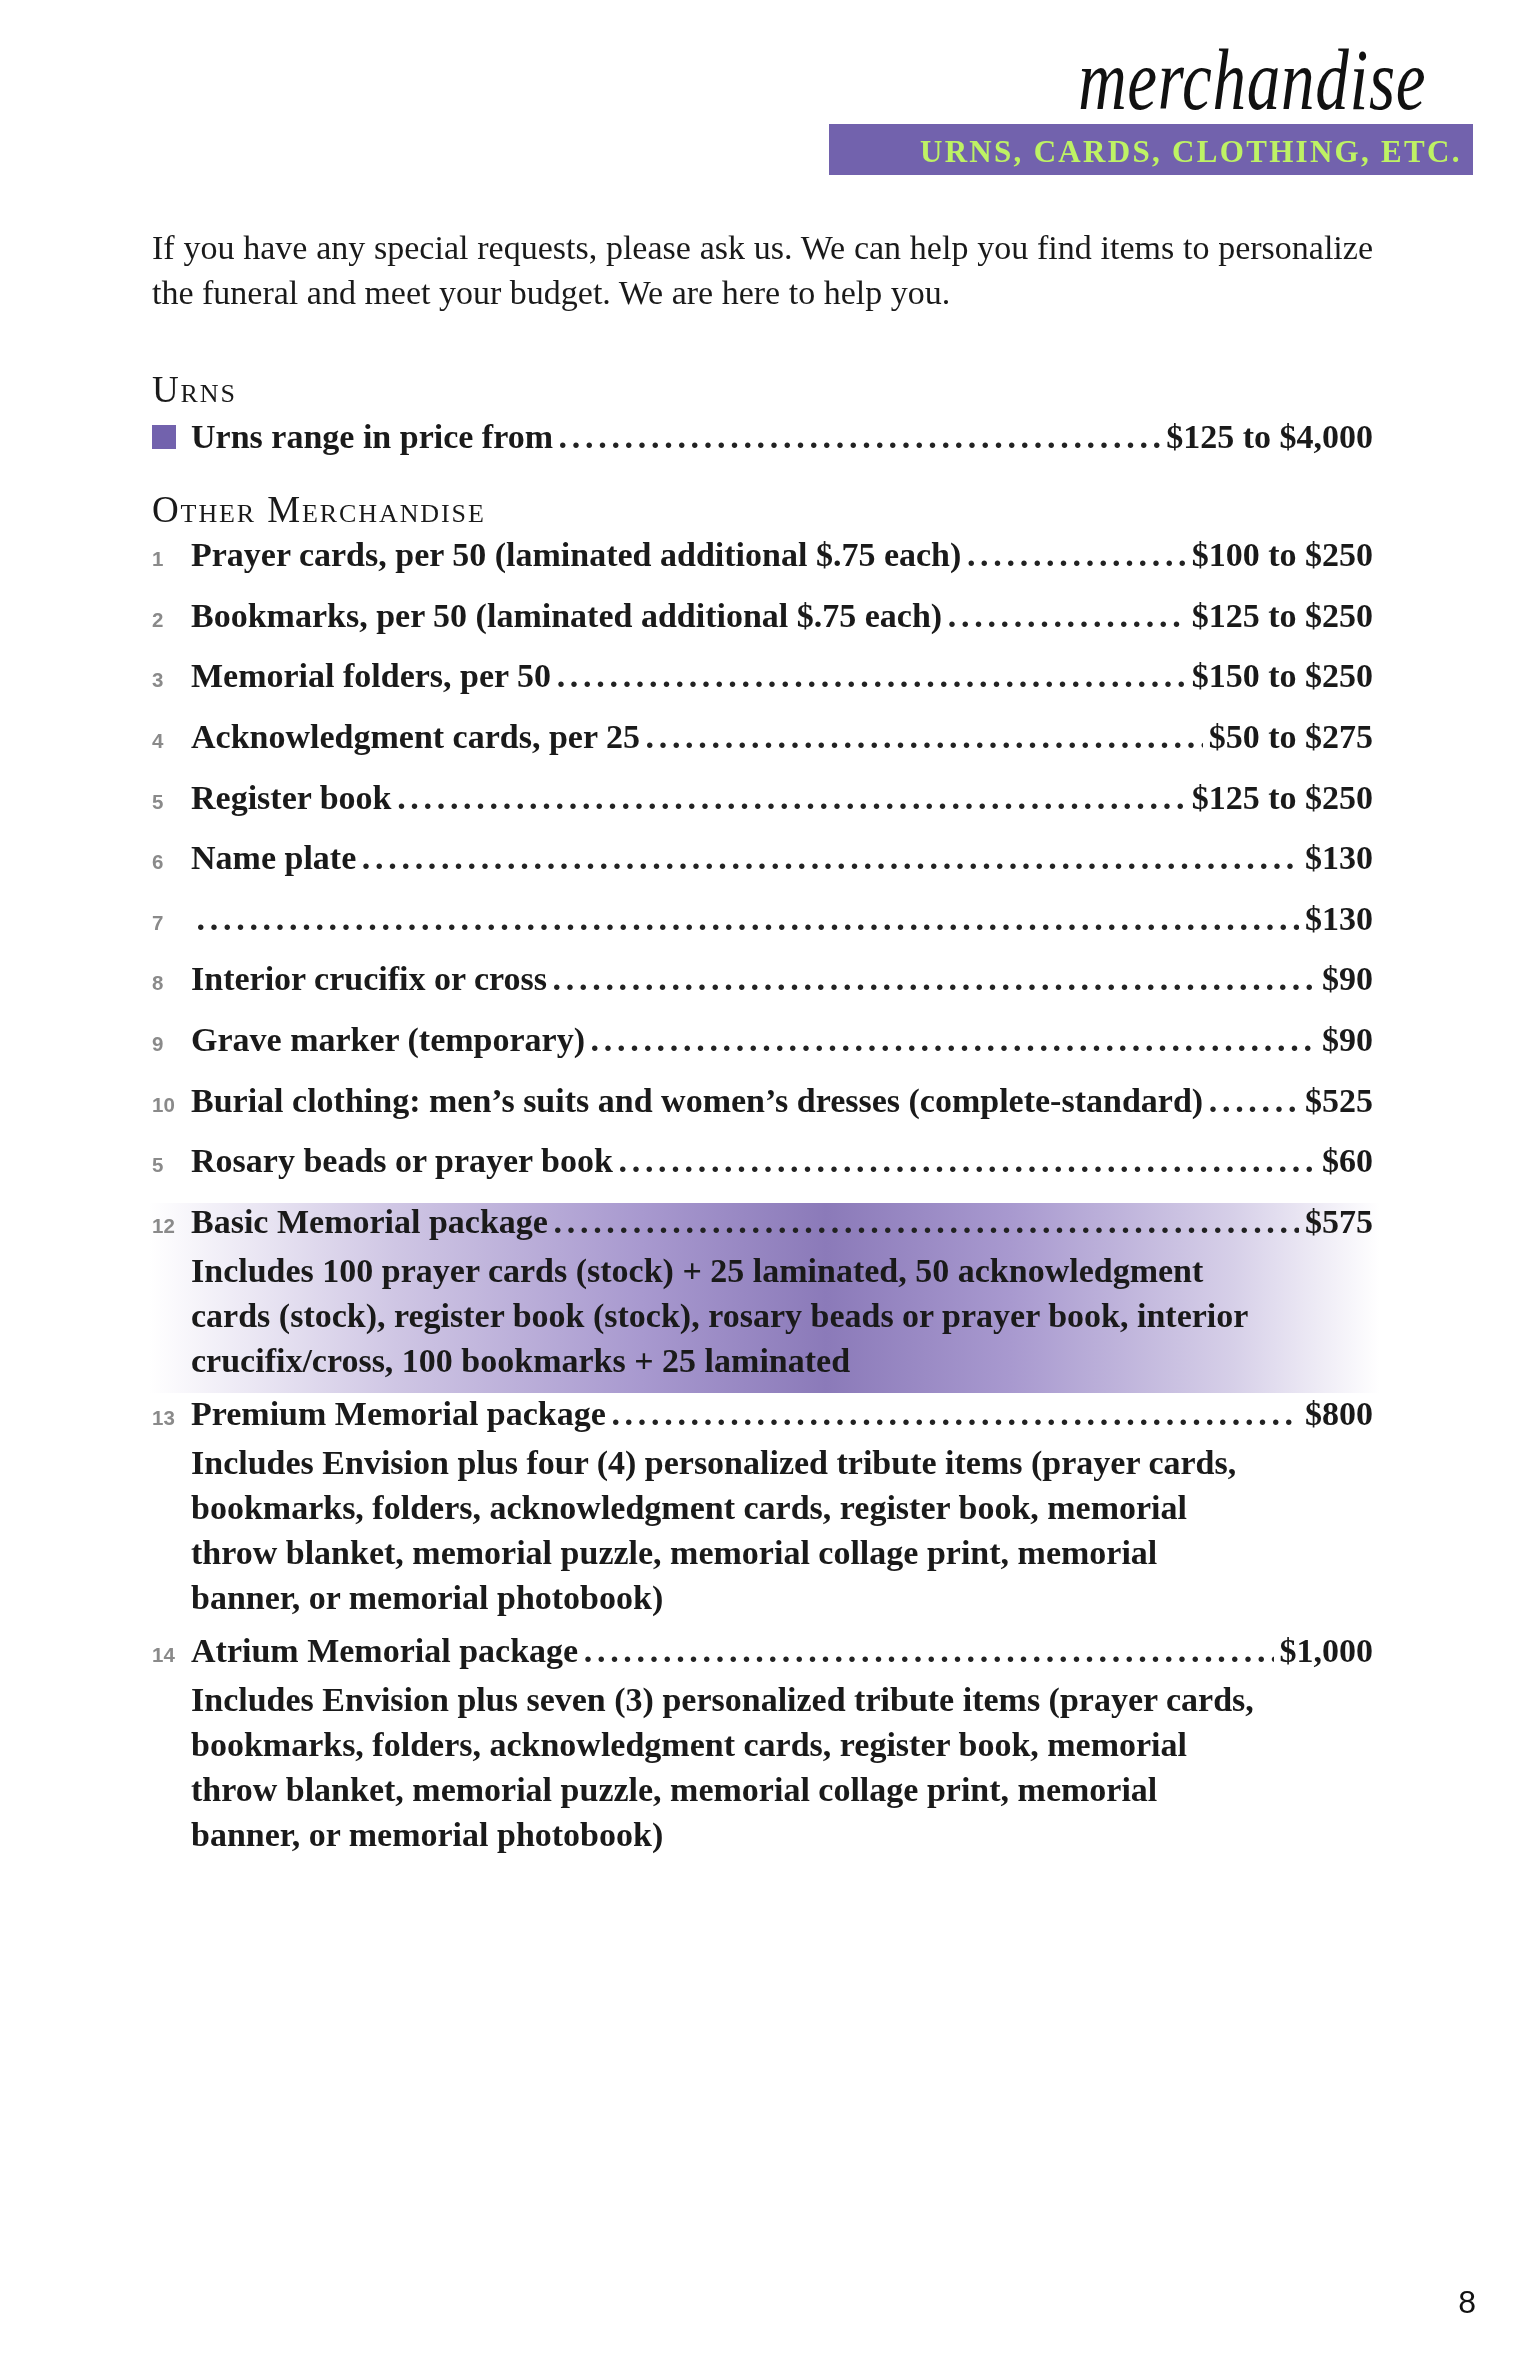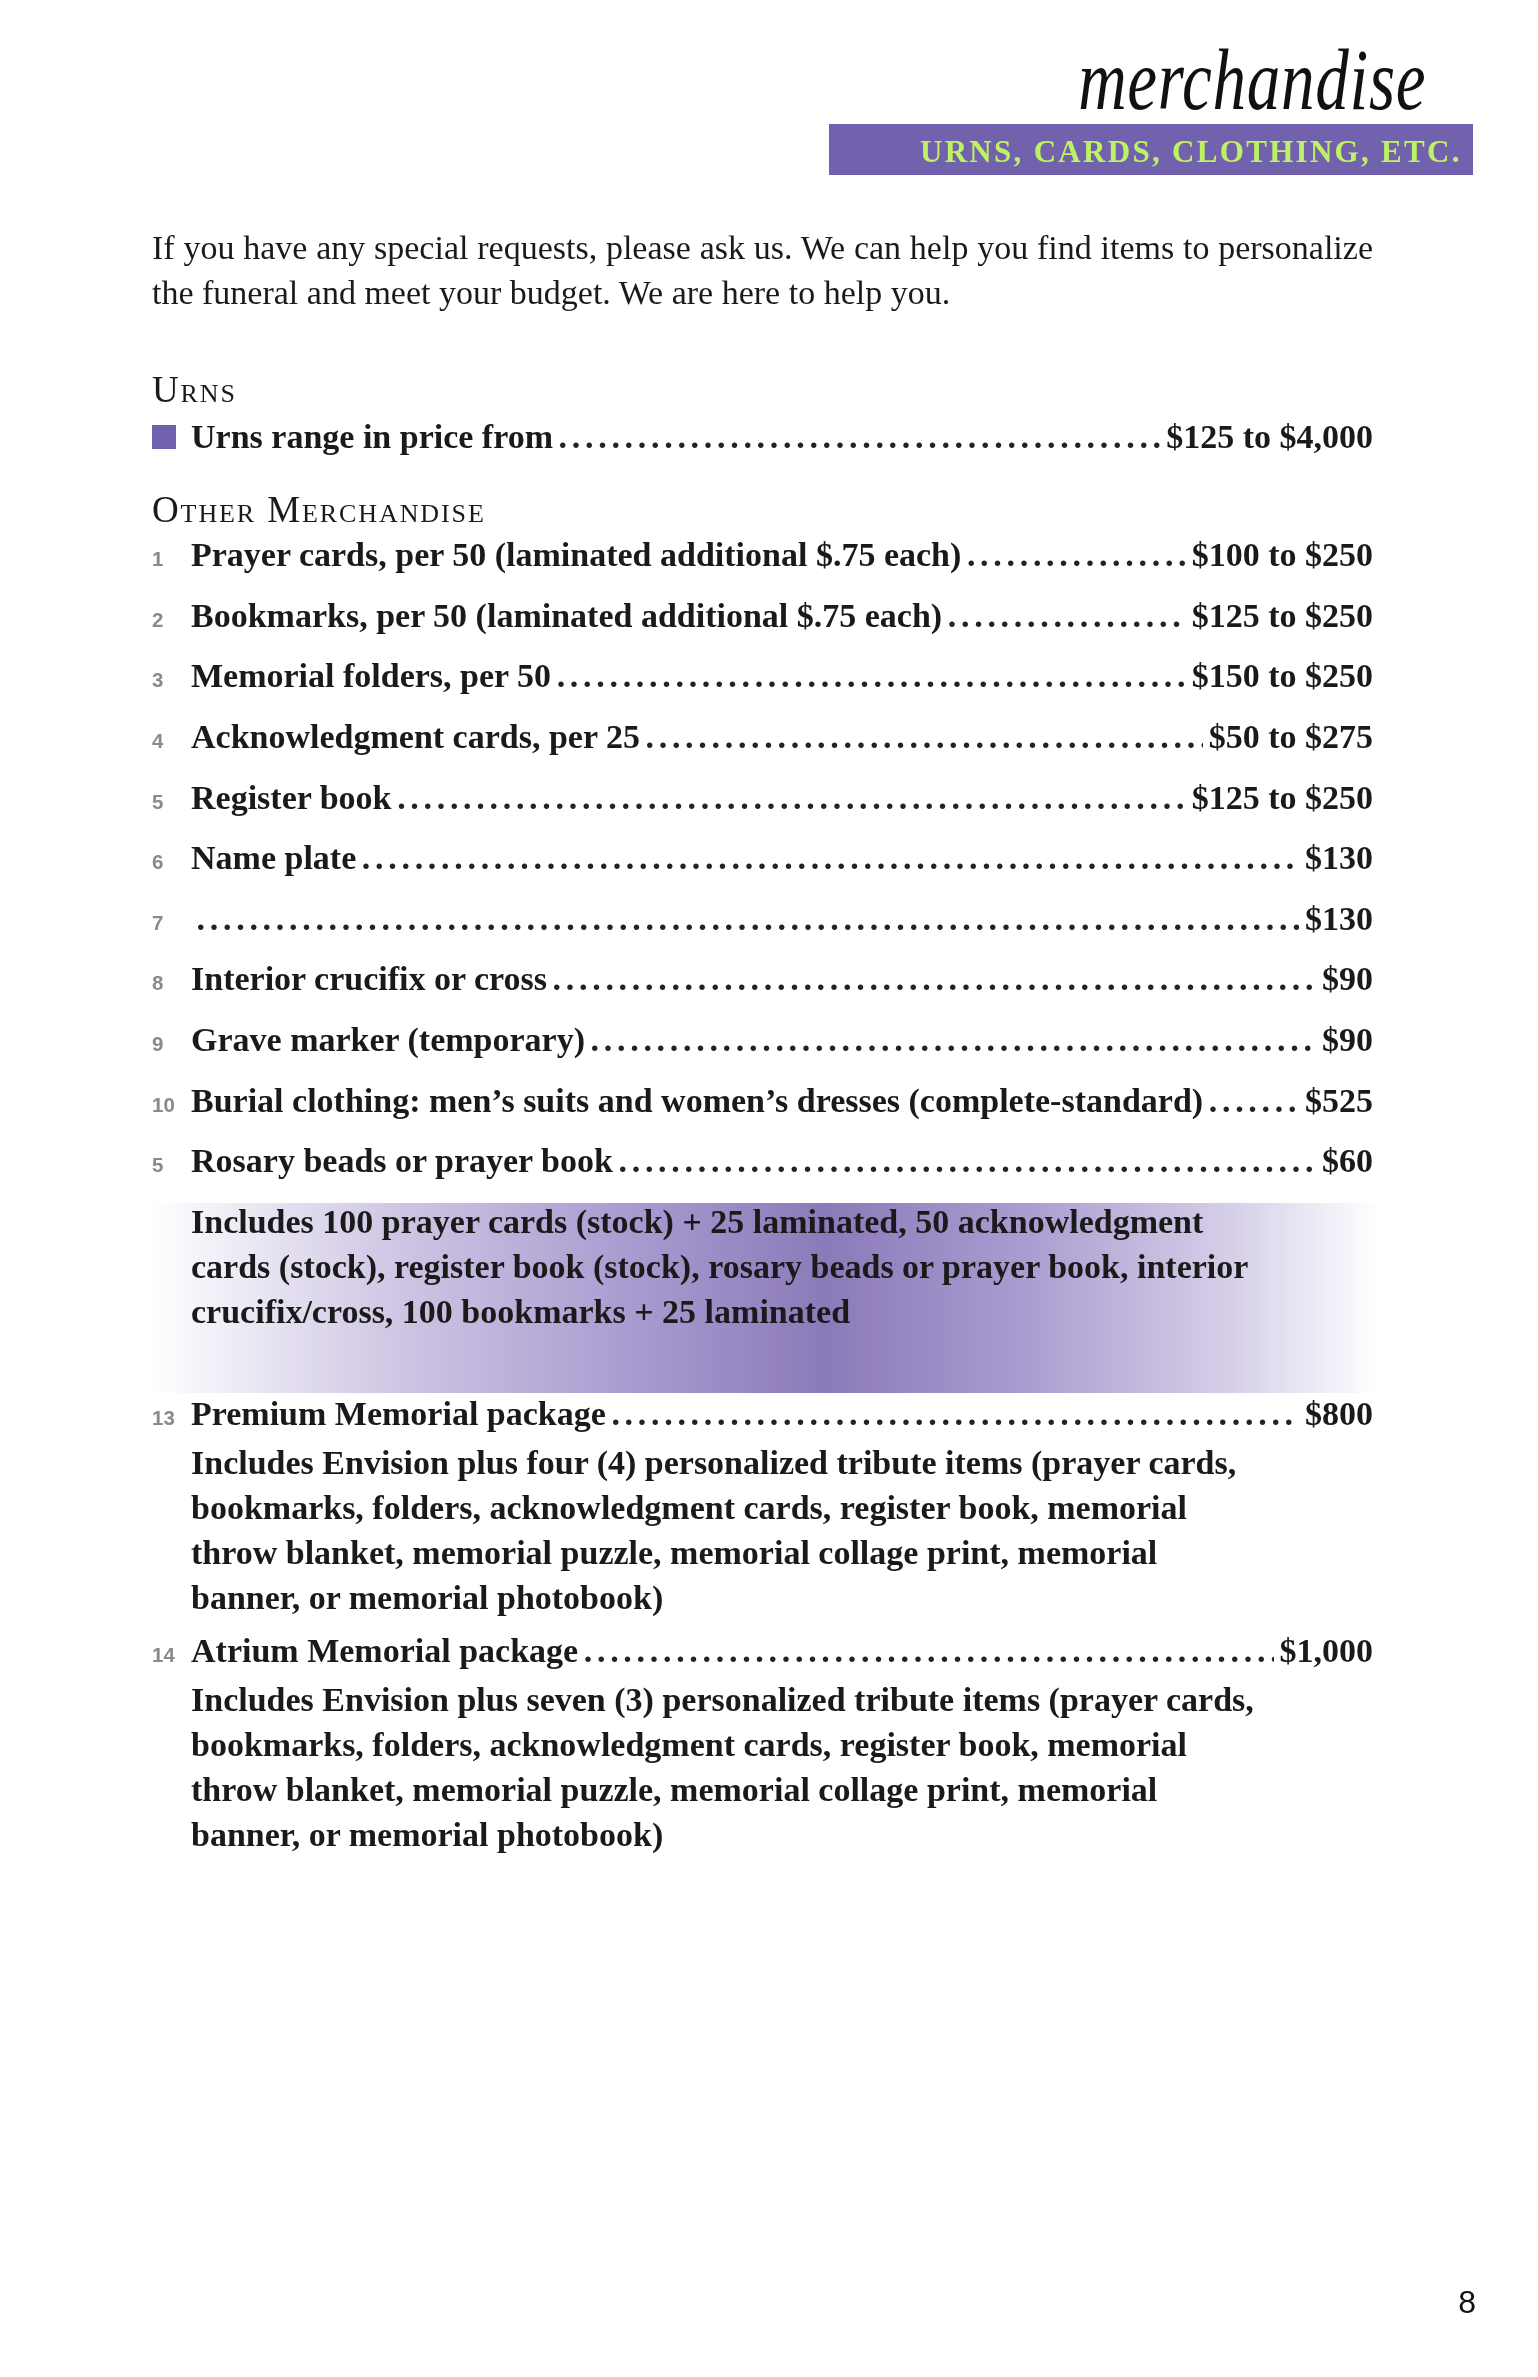--- a/index.html
+++ b/index.html
@@ -145,20 +145,26 @@
     </div>
     <div class="row" style="top: 1138px;">
       <div class="line">
         <span class="num">5</span>
         <span class="label">Rosary beads or prayer book</span>
         <span class="dots"></span>
         <span class="price">$60</span>
       </div>
     </div>
     <div class="row" style="top: 1199px;">
+      <div class="line">
+        <span class="num">12</span>
+        <span class="label">Basic Memorial package</span>
+        <span class="dots"></span>
+        <span class="price">$575</span>
+      </div>
       <div class="desc">Includes 100 prayer cards (stock) + 25 laminated, 50 acknowledgment cards (stock), register book (stock), rosary beads or prayer book, interior crucifix/cross, 100 bookmarks + 25 laminated</div>
     </div>
     <div class="row" style="top: 1391px;">
       <div class="line">
         <span class="num">13</span>
         <span class="label">Premium Memorial package</span>
         <span class="dots"></span>
         <span class="price">$800</span>
       </div>
       <div class="desc">Includes Envision plus four (4) personalized tribute items (prayer cards, bookmarks, folders, acknowledgment cards, register book, memorial throw blanket, memorial puzzle, memorial collage print, memorial banner, or memorial photobook)</div>

